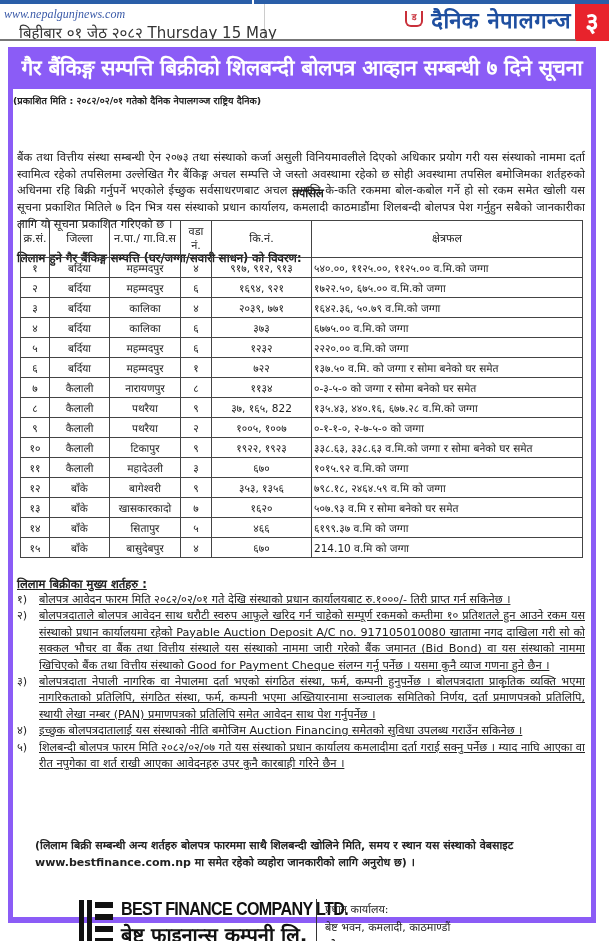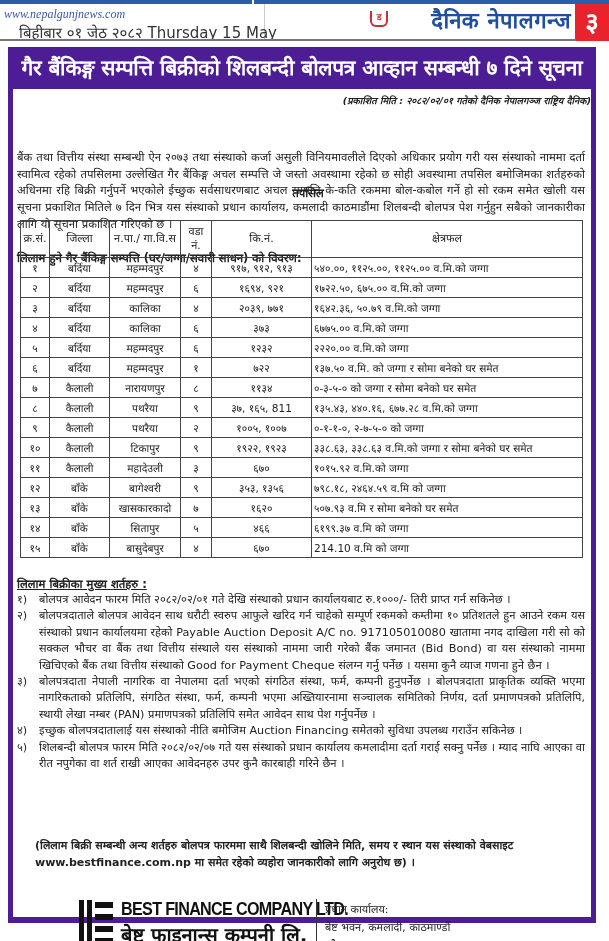--- a/index.html
+++ b/index.html
@@ -3,45 +3,45 @@
 <meta charset="utf-8">
 <style>
   html, body { margin:0; padding:0; background:#ffffff; }
   body { width:609px; height:941px; position:relative; overflow:hidden; font-family:"DejaVu Sans", sans-serif; color:#222; }
   .topbar { position:absolute; left:0; top:0; width:609px; height:4px; background:#2a5ea8; }
   .topbar-gap { position:absolute; left:252px; top:0; width:2px; height:4px; background:#fff; }
   .site-url { position:absolute; left:4px; top:7px; font-family:"Liberation Serif", serif; font-style:italic; font-size:12px; color:#3a5aa8; }
   .date-line { position:absolute; left:19px; top:22px; font-size:15px; color:#333; white-space:nowrap; }
   .brand { position:absolute; right:38px; top:4px; height:30px; display:flex; align-items:center; gap:8px; }
   .brand-logo { width:14px; height:14px; border:2px solid #c9303a; border-top:none; border-radius:0 0 6px 6px; color:#c9303a; font-size:9px; line-height:12px; text-align:center; font-weight:bold; }
-  .brand-name { font-size:22px; font-weight:bold; color:#1f4fa0; letter-spacing:0.5px; white-space:nowrap;margin-left:35px; }
+  .brand-name { font-size:22px; font-weight:bold; color:#1f4fa0; letter-spacing:0.5px; white-space:nowrap; }
   .page-num { position:absolute; right:0; top:4px; width:34px; height:37px; background:#e8232c; color:#fff; font-size:26px; font-weight:bold; text-align:center; line-height:36px; }
   .hdr-rule { position:absolute; left:0; top:39px; width:576px; height:2px; background:#777; }
   .hdr-vline { position:absolute; left:264px; top:4px; width:1px; height:35px; background:#ccc; }
 
-  .ad { position:absolute; left:8px; top:47px; width:588px; height:876px; background:#4c1d95; }
+  .ad { position:absolute; left:8px; top:47px; width:588px; height:876px; background:#8b5cf6; }
   .ad-title { position:absolute; left:0; top:0; width:588px; height:42px; text-align:center; color:#fff; font-weight:bold; font-size:21px; line-height:42px; white-space:nowrap; letter-spacing:-0.3px; }
   .ad-inner { position:absolute; left:5px; top:42px; width:578px; height:828px; background:#fff; }
 
-  .pubdate { position:absolute; left:0; top:5px; width:578px; text-align:right; font-size:9.5px; font-weight:bold; color:#222;font-style:italic; }
+  .pubdate { position:absolute; left:0; top:5px; width:578px; text-align:left; font-size:9.5px; font-weight:bold; color:#222; }
   .intro { position:absolute; left:4px; top:18px; width:568px; font-size:11.4px; line-height:16.7px; text-align:justify; color:#222;margin-top:42px; }
   .tapasil { position:absolute; left:0; top:96px; width:590px; text-align:center; font-size:11.5px; font-weight:bold; }
   .table-caption { position:absolute; left:4px; top:113px; font-size:11.5px; font-weight:bold; white-space:nowrap;margin-top:48px; }
 
   table.assets { position:absolute; left:7px; top:131px; width:563px; border-collapse:collapse; font-size:10.5px; color:#222; }
   table.assets th, table.assets td { border:1px solid #444; padding:0 2px; height:19px; }
   table.assets th { font-weight:normal; font-size:11px; height:36px; line-height:14px; }
   table.assets td.c { text-align:center; }
   table.assets td.l { text-align:left; white-space:nowrap; }
 
   .terms-title { position:absolute; left:4px; top:487px; font-size:11.5px; font-weight:bold; text-decoration:underline; white-space:nowrap;text-align:center; }
   .terms { position:absolute; left:4px; top:503px; width:568px; font-size:11.2px; line-height:16.4px; color:#222; }
   .term { display:flex; }
   .term-num { width:22px; flex-shrink:0; }
-  .term-text { flex:1; text-align:justify; }
+  .term-text { flex:1; text-align:justify;text-decoration:underline; }
   .note { position:absolute; left:22px; top:748px; width:550px; font-size:11px; line-height:17px; font-weight:bold; color:#222; }
 
   .footer { position:absolute; left:0; top:796px; width:578px; height:32px; }
   .bfc-mark { position:absolute; left:66px; top:15px; width:34px; height:46px; }
   .bfc-bar { position:absolute; background:#111; }
   .co-en { position:absolute; left:108px; top:13px; font-family:"Liberation Sans", sans-serif; font-weight:bold; font-size:19px; color:#111; letter-spacing:-0.8px; white-space:nowrap; transform:scaleX(0.85); transform-origin:left; }
   .co-np { position:absolute; left:108px; top:36px; font-weight:bold; font-size:20px; color:#111; white-space:nowrap; }
   .footer-divider { position:absolute; left:303px; top:14px; width:1px; height:60px; background:#333; }
   .office-label { position:absolute; left:312px; top:16px; font-size:11px; font-weight:normal; }
   .office-addr { position:absolute; left:312px; top:34px; font-size:11px; }
@@ -147,21 +147,21 @@
             <td class="c">नारायणपुर</td>
             <td class="c">८</td>
             <td class="c">११३४</td>
             <td class="l">०-३-५-० को जग्गा र सोमा बनेको घर समेत</td>
           </tr>
           <tr>
             <td class="c">८</td>
             <td class="c">कैलाली</td>
             <td class="c">पथरैया</td>
             <td class="c">९</td>
-            <td class="c">३७, १६५, 811</td>
+            <td class="c">३७, १६५, 822</td>
             <td class="l">१३५.४३, ४४०.१६, ६७७.२८ व.मि.को जग्गा</td>
           </tr>
           <tr>
             <td class="c">९</td>
             <td class="c">कैलाली</td>
             <td class="c">पथरैया</td>
             <td class="c">२</td>
             <td class="c">१००५, १००७</td>
             <td class="l">०-१-१-०, २-७-५-० को जग्गा</td>
           </tr>

